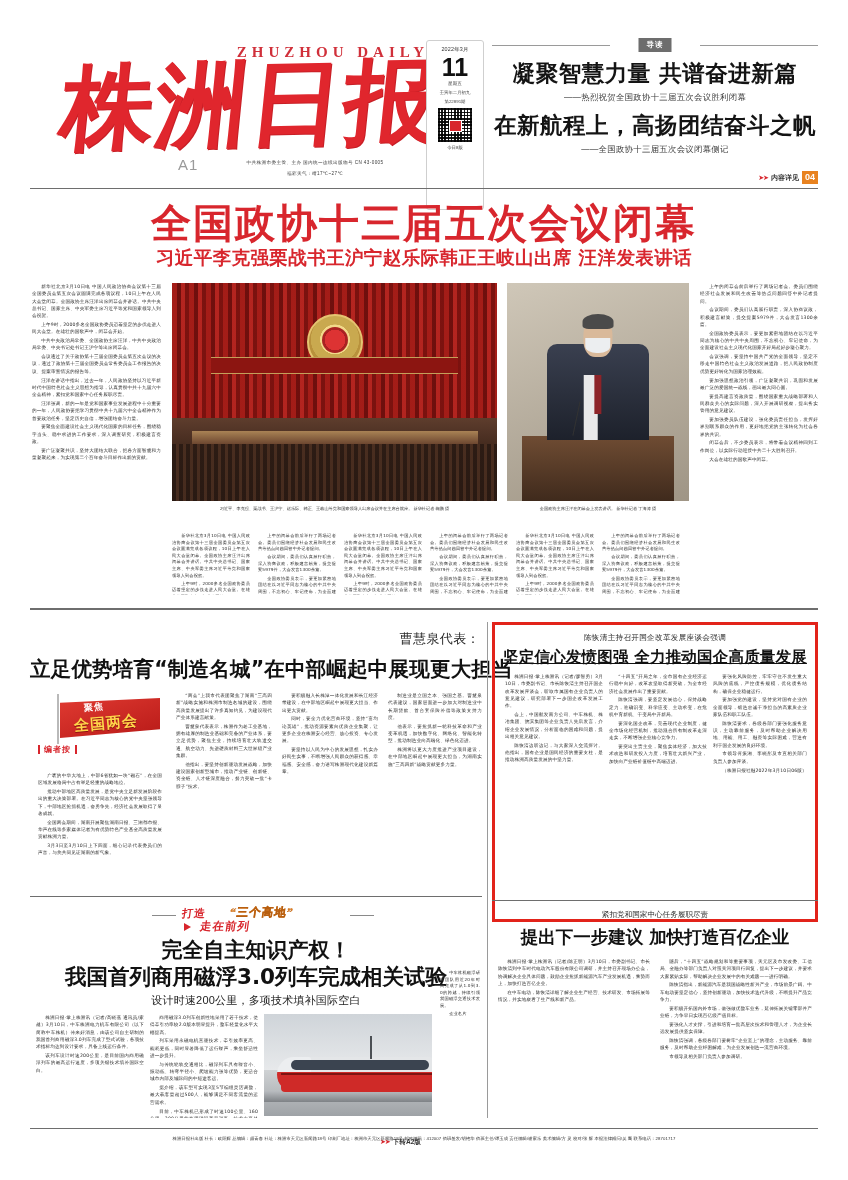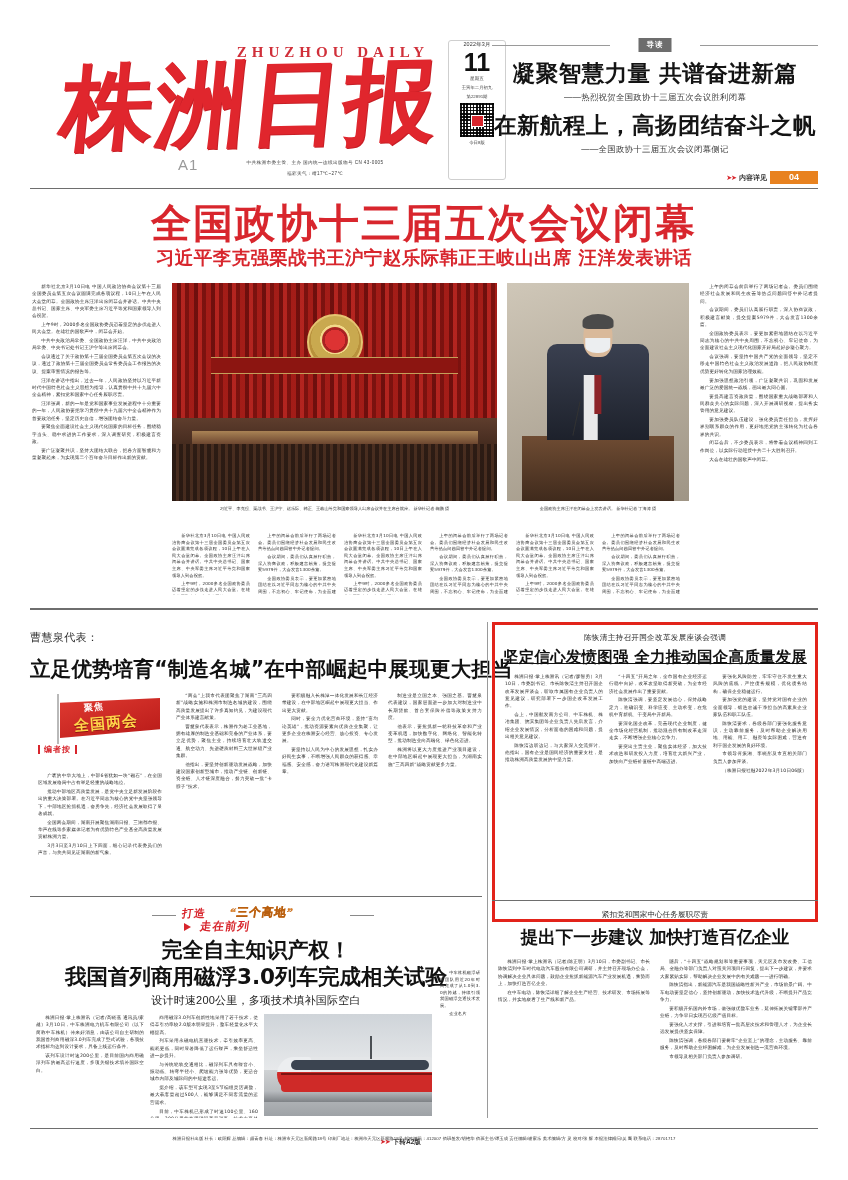--- a/index.html
+++ b/index.html
@@ -42,23 +42,23 @@
     position:absolute;left:140px;top:128px;width:290px;text-align:center;
     font-size:4.6px;color:#3a3a3a;letter-spacing:.4px;
   }
   .mh-sub2{
     position:absolute;left:140px;top:139px;width:290px;text-align:center;
     font-size:4.6px;color:#3a3a3a;letter-spacing:.4px;
   }
 
   
   .datebox{
-    position:absolute;left:448px;top:40px;width:58px;height:140px;
+    position:absolute;left:426px;top:40px;width:58px;height:170px;
     border:1px solid #cfcfcf;border-radius:3px;background:#fff;
-    text-align:center;box-sizing:border-box;
+    text-align:center;box-sizing:border-box;padding-top:5px;
   }
   .db-ym{font-size:5.4px;color:#333;letter-spacing:.2px;}
   .db-day{font-size:25px;font-weight:700;color:#111;line-height:26px;margin-top:1px;
           font-family:"Liberation Sans",sans-serif;}
   .db-week{font-size:4.6px;color:#444;margin-top:1px;}
   .db-lunar{font-size:4.4px;color:#444;margin-top:4px;}
   .db-issue{font-size:4.4px;color:#444;margin-top:4px;}
   .qr{
     width:34px;height:34px;margin:4px auto 0;position:relative;
     background:
@@ -95,21 +95,21 @@
     font-size:22.5px;letter-spacing:.5px;white-space:nowrap;
     font-family:"DejaVu Sans","Liberation Sans",sans-serif;
   }
   .guide-more{
     position:absolute;right:0;bottom:2px;display:flex;align-items:center;gap:3px;
   }
   .arrows{color:#d8262d;font-size:7px;letter-spacing:-1px;}
   .guide-more-label{font-size:7px;color:#333;font-weight:700;}
   .pagebadge{
     background:#e8821f;color:#fff;font-size:9px;font-weight:700;
-    padding:1px 19px;line-height:11px;font-family:"Liberation Sans",sans-serif;
+    padding:1px 3px;line-height:11px;font-family:"Liberation Sans",sans-serif;
   }
 
   
   .lead-head{
     position:absolute;left:30px;top:196px;width:788px;text-align:center;
     font-size:40px;font-weight:700;color:#d8262d;letter-spacing:2px;
     font-family:"DejaVu Sans","Liberation Sans",sans-serif;white-space:nowrap;
   }
   .lead-sub{
     position:absolute;left:30px;top:245px;width:788px;text-align:center;
@@ -226,21 +226,21 @@
   }
   .train .pole{
     position:absolute;left:63%;bottom:56%;width:2px;height:22%;background:#4b4f54;
   }
 
   
   .rule{position:absolute;background:#6e6e6e;}
 
   
   .mid-kicker{
-    position:absolute;text-align:left;font-size:11px;color:#2b2b2b;
+    position:absolute;text-align:right;font-size:13px;color:#2b2b2b;
     letter-spacing:.4px;width:450px;
   }
   .mid-head{
     position:absolute;left:30px;top:655px;width:452px;text-align:center;
     font-size:20.5px;font-weight:700;color:#111;letter-spacing:.2px;
     white-space:nowrap;font-family:"DejaVu Sans","Liberation Sans",sans-serif;
   }
 
   
   .lh-badge{

